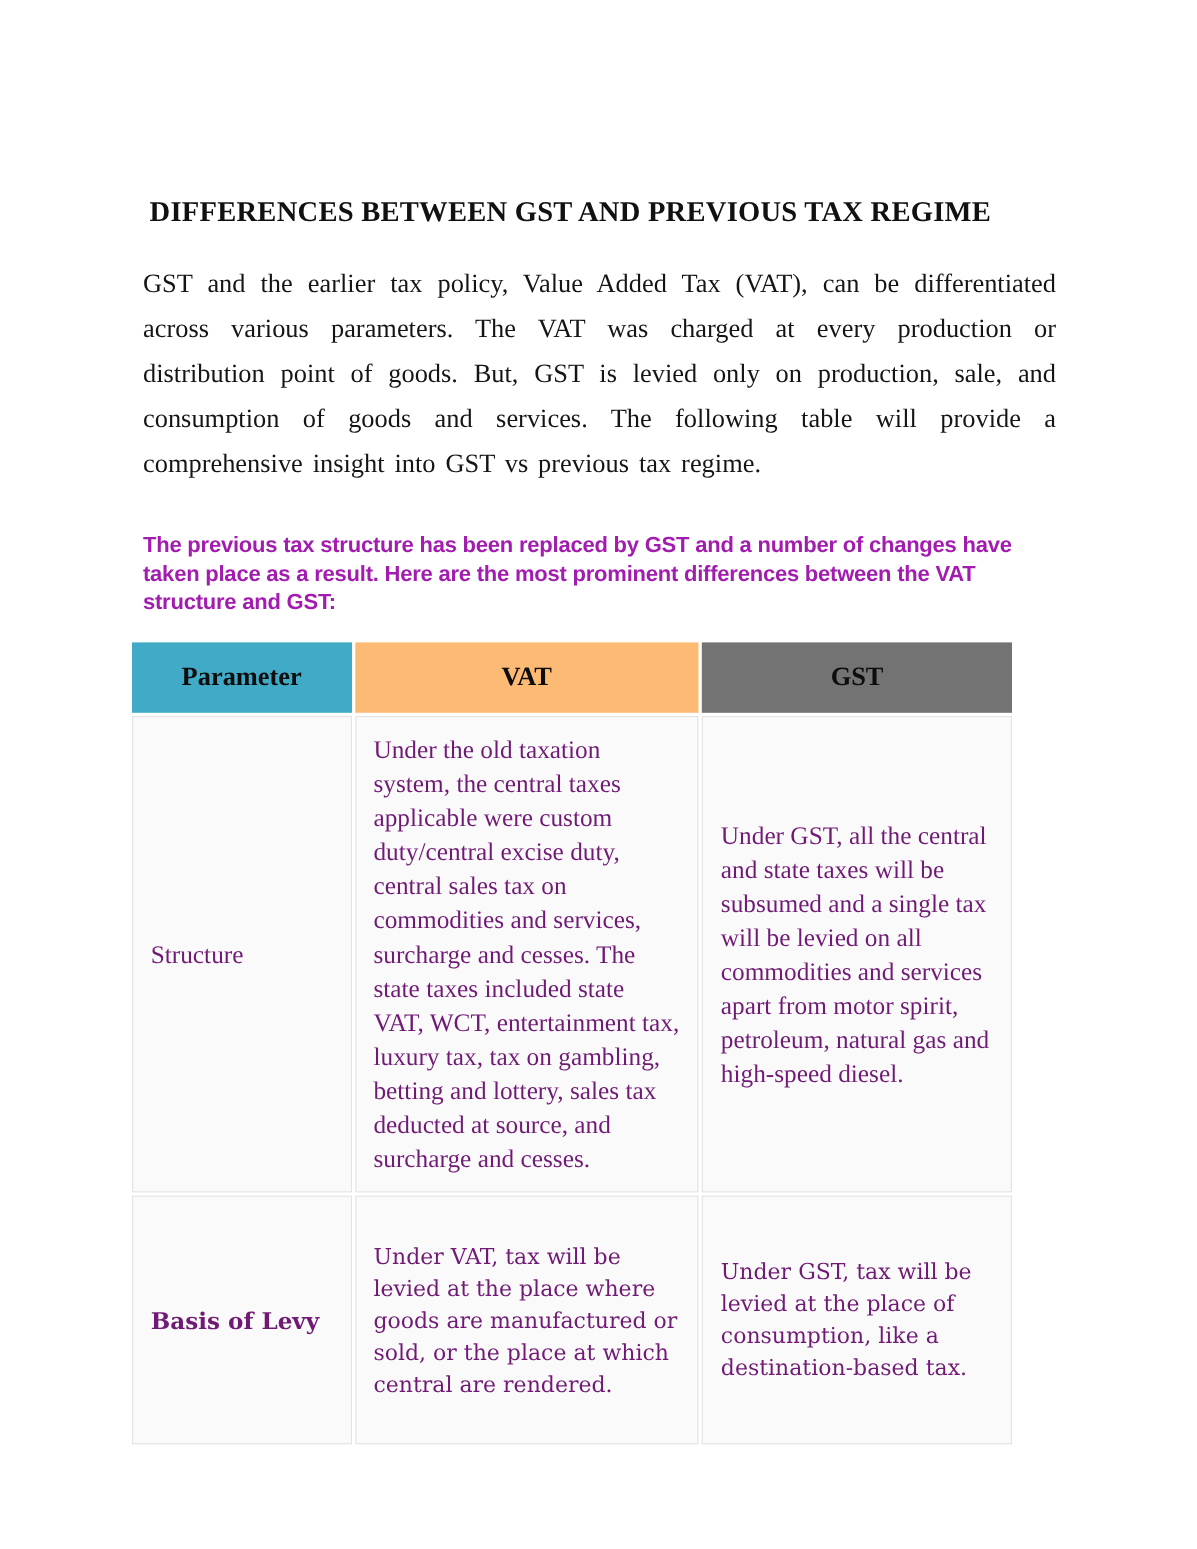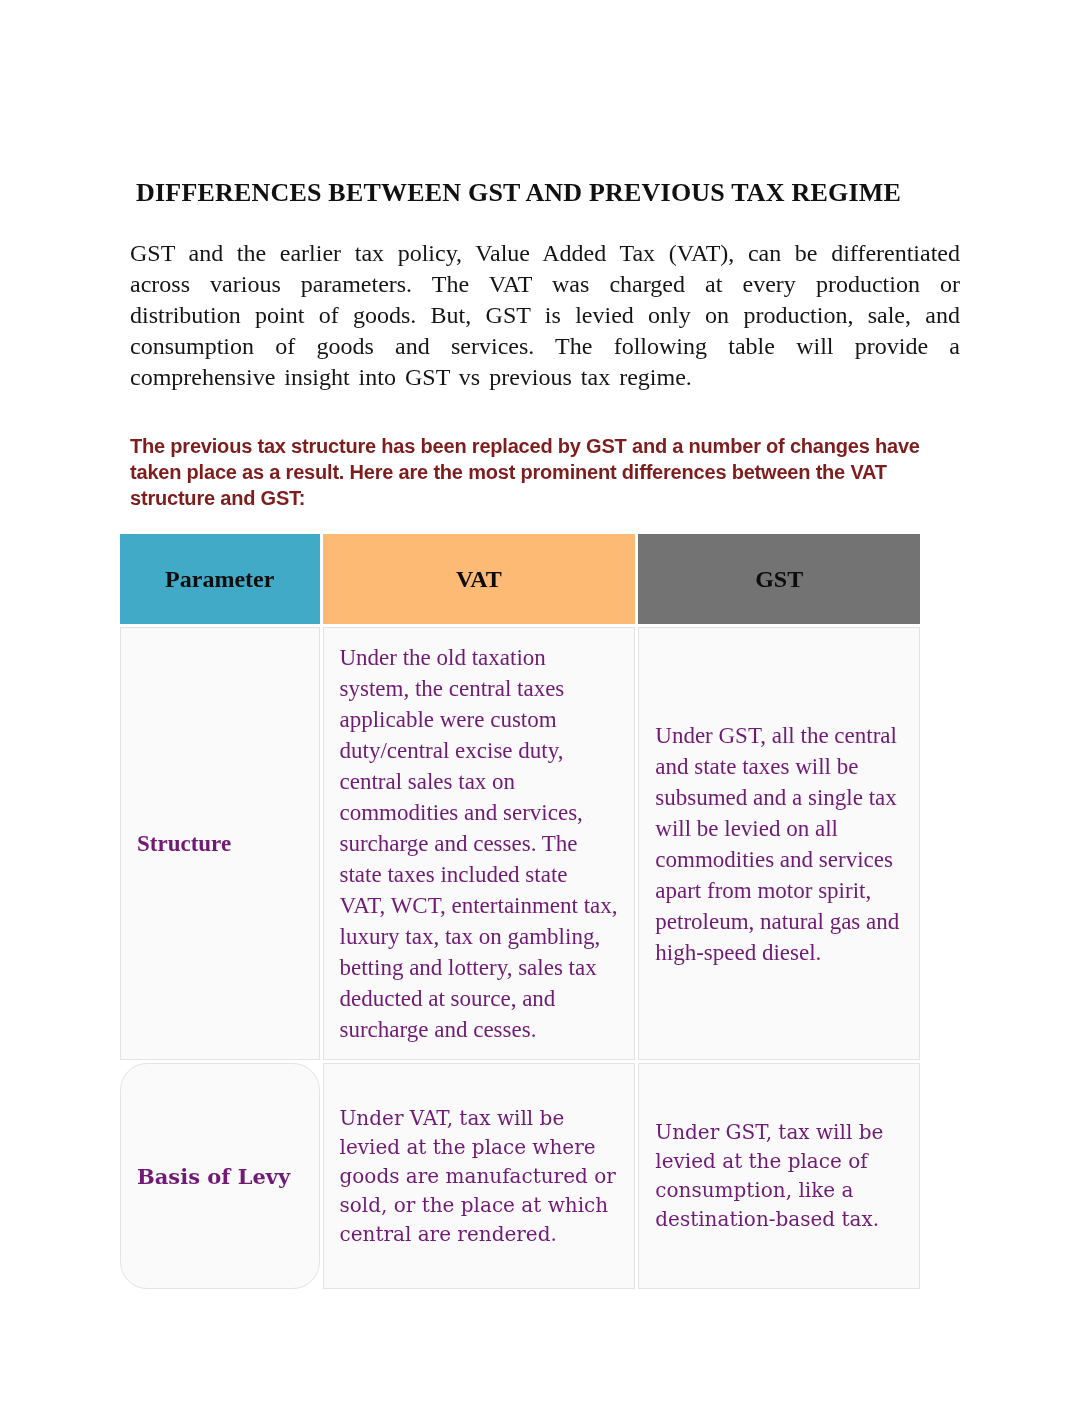--- a/index.html
+++ b/index.html
@@ -23,77 +23,76 @@
     font-weight: bold;
     font-size: 26px;
     letter-spacing: 0.2px;
     margin: 0 0 0 6px;
     white-space: nowrap;
   }
   .intro-para {
     margin-top: 30px;
     width: 830px;
     font-size: 24px;
-    line-height: 31px;
+    line-height: 41px;
     text-align: justify;
     word-spacing: 3px;
     color: #151515;
   }
   .lead-para {
     margin-top: 40px;
     width: 836px;
     font-family: "Liberation Sans", sans-serif;
     font-weight: bold;
     font-size: 20px;
     line-height: 26px;
     letter-spacing: -0.2px;
-    color: #7f1d1d;
+    color: #a21caf;
   }
   table.cmp {
     margin-top: 12px;
     margin-left: -13px;
     border-collapse: separate;
     border-spacing: 3px;
     width: 806px;
     table-layout: fixed;
   }
   table.cmp th {
     height: 56px;
     font-family: "Liberation Serif", serif;
     font-weight: bold;
     font-size: 24px;
     color: #0d0d0d;
     text-align: center;
     vertical-align: middle;
-    padding: 17px;
+    padding: 4px;
   }
   table.cmp td {
     background: #fafafa;
     border: 1px solid #e3e3e3;
     vertical-align: middle;
     padding: 14px 16px;
     font-size: 23px;
     line-height: 31px;
     color: #701a75;
   }
   td.param-cell {
-    font-weight: bold;
+    font-weight: normal;
     font-size: 24px;
     padding-left: 13px;
   }
   tr.row-levy td {
     font-family: "DejaVu Serif", serif;
     font-size: 20px;
     line-height: 29px;
     height: 196px;
   }
   tr.row-levy td.param-cell {
     font-weight: bold;
     font-size: 21px;
-    border-radius: 27px;
   }
 </style>
 </head>
 <body>
 
 <div class="page">
 
   <h1 class="doc-title">DIFFERENCES BETWEEN GST AND PREVIOUS TAX REGIME</h1>
 
   <p class="intro-para">GST and the earlier tax policy, Value Added Tax (VAT), can be differentiated across various parameters. The VAT was charged at every production or distribution point of goods. But, GST is levied only on production, sale, and consumption of goods and services. The following table will provide a comprehensive insight into GST vs previous tax regime.</p>

